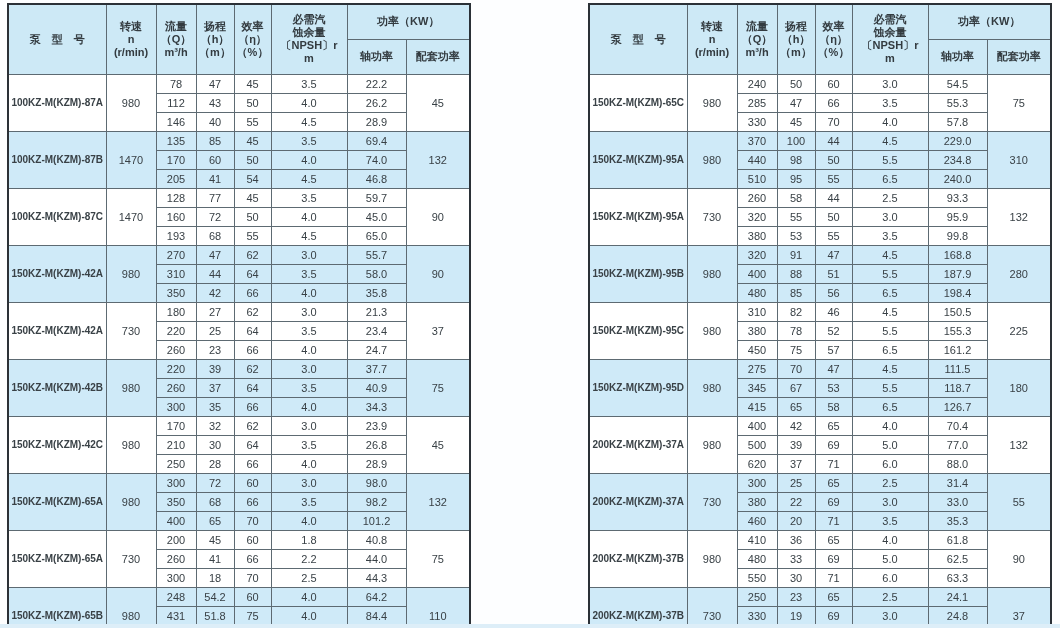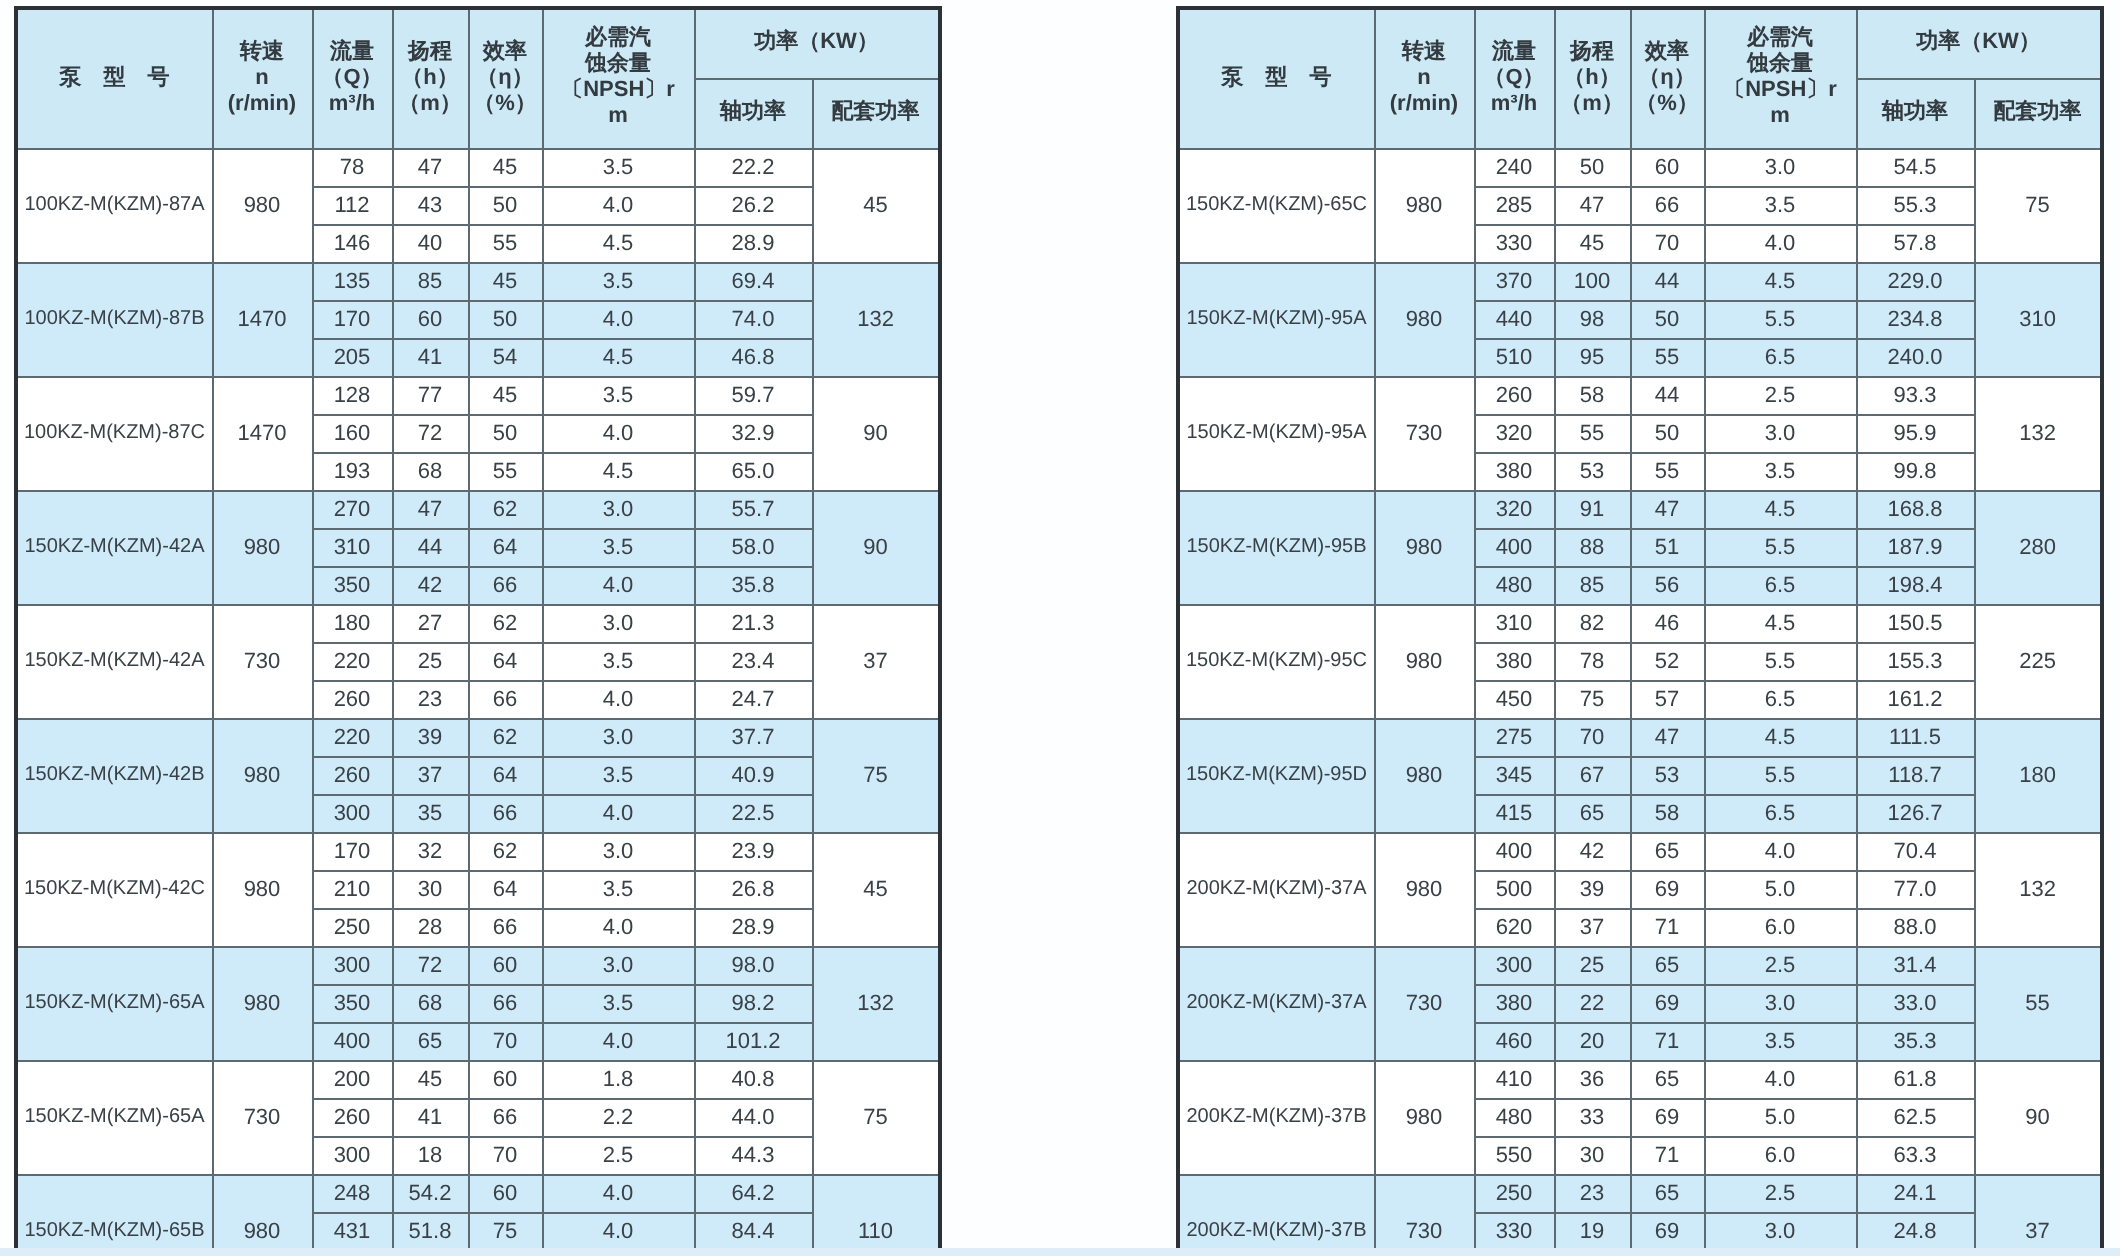--- a/index.html
+++ b/index.html
@@ -24,21 +24,21 @@
   table.pump-table thead th{
     background:#cde9f6;
     font-weight:bold;font-size:11px;line-height:13px;
     color:#333b40;
   }
   table.pump-table thead tr.h1{height:35px;}
   table.pump-table thead tr.h2{height:35px;}
   table.pump-table tbody td{
     font-size:11px;line-height:12px;height:18px;background:#ffffff;
   }
-  table.pump-table tbody td.model{font-size:10px;letter-spacing:0;}
+  table.pump-table tbody td.model{font-size:10px;letter-spacing:0;font-weight:bold;}
   table.pump-table tbody tr.shaded td{background:#cfeaf8;}
   .bottom-strip{
     position:absolute;left:0;bottom:0;width:1060px;height:4px;
     background:#ddeef8;
   }
 </style>
 </head>
 <body>
 
 <div class="table-wrap left">
@@ -154,21 +154,21 @@
           <td>45</td>
           <td>3.5</td>
           <td>59.7</td>
           <td rowspan="3">90</td>
         </tr>
         <tr>
           <td>160</td>
           <td>72</td>
           <td>50</td>
           <td>4.0</td>
-          <td>32.9</td>
+          <td>45.0</td>
         </tr>
         <tr>
           <td>193</td>
           <td>68</td>
           <td>55</td>
           <td>4.5</td>
           <td>65.0</td>
         </tr>
         <tr class="shaded">
           <td rowspan="3" class="model">150KZ-M(KZM)-42A</td>
@@ -233,21 +233,21 @@
           <td>37</td>
           <td>64</td>
           <td>3.5</td>
           <td>40.9</td>
         </tr>
         <tr class="shaded">
           <td>300</td>
           <td>35</td>
           <td>66</td>
           <td>4.0</td>
-          <td>22.5</td>
+          <td>34.3</td>
         </tr>
         <tr>
           <td rowspan="3" class="model">150KZ-M(KZM)-42C</td>
           <td rowspan="3">980</td>
           <td>170</td>
           <td>32</td>
           <td>62</td>
           <td>3.0</td>
           <td>23.9</td>
           <td rowspan="3">45</td>

